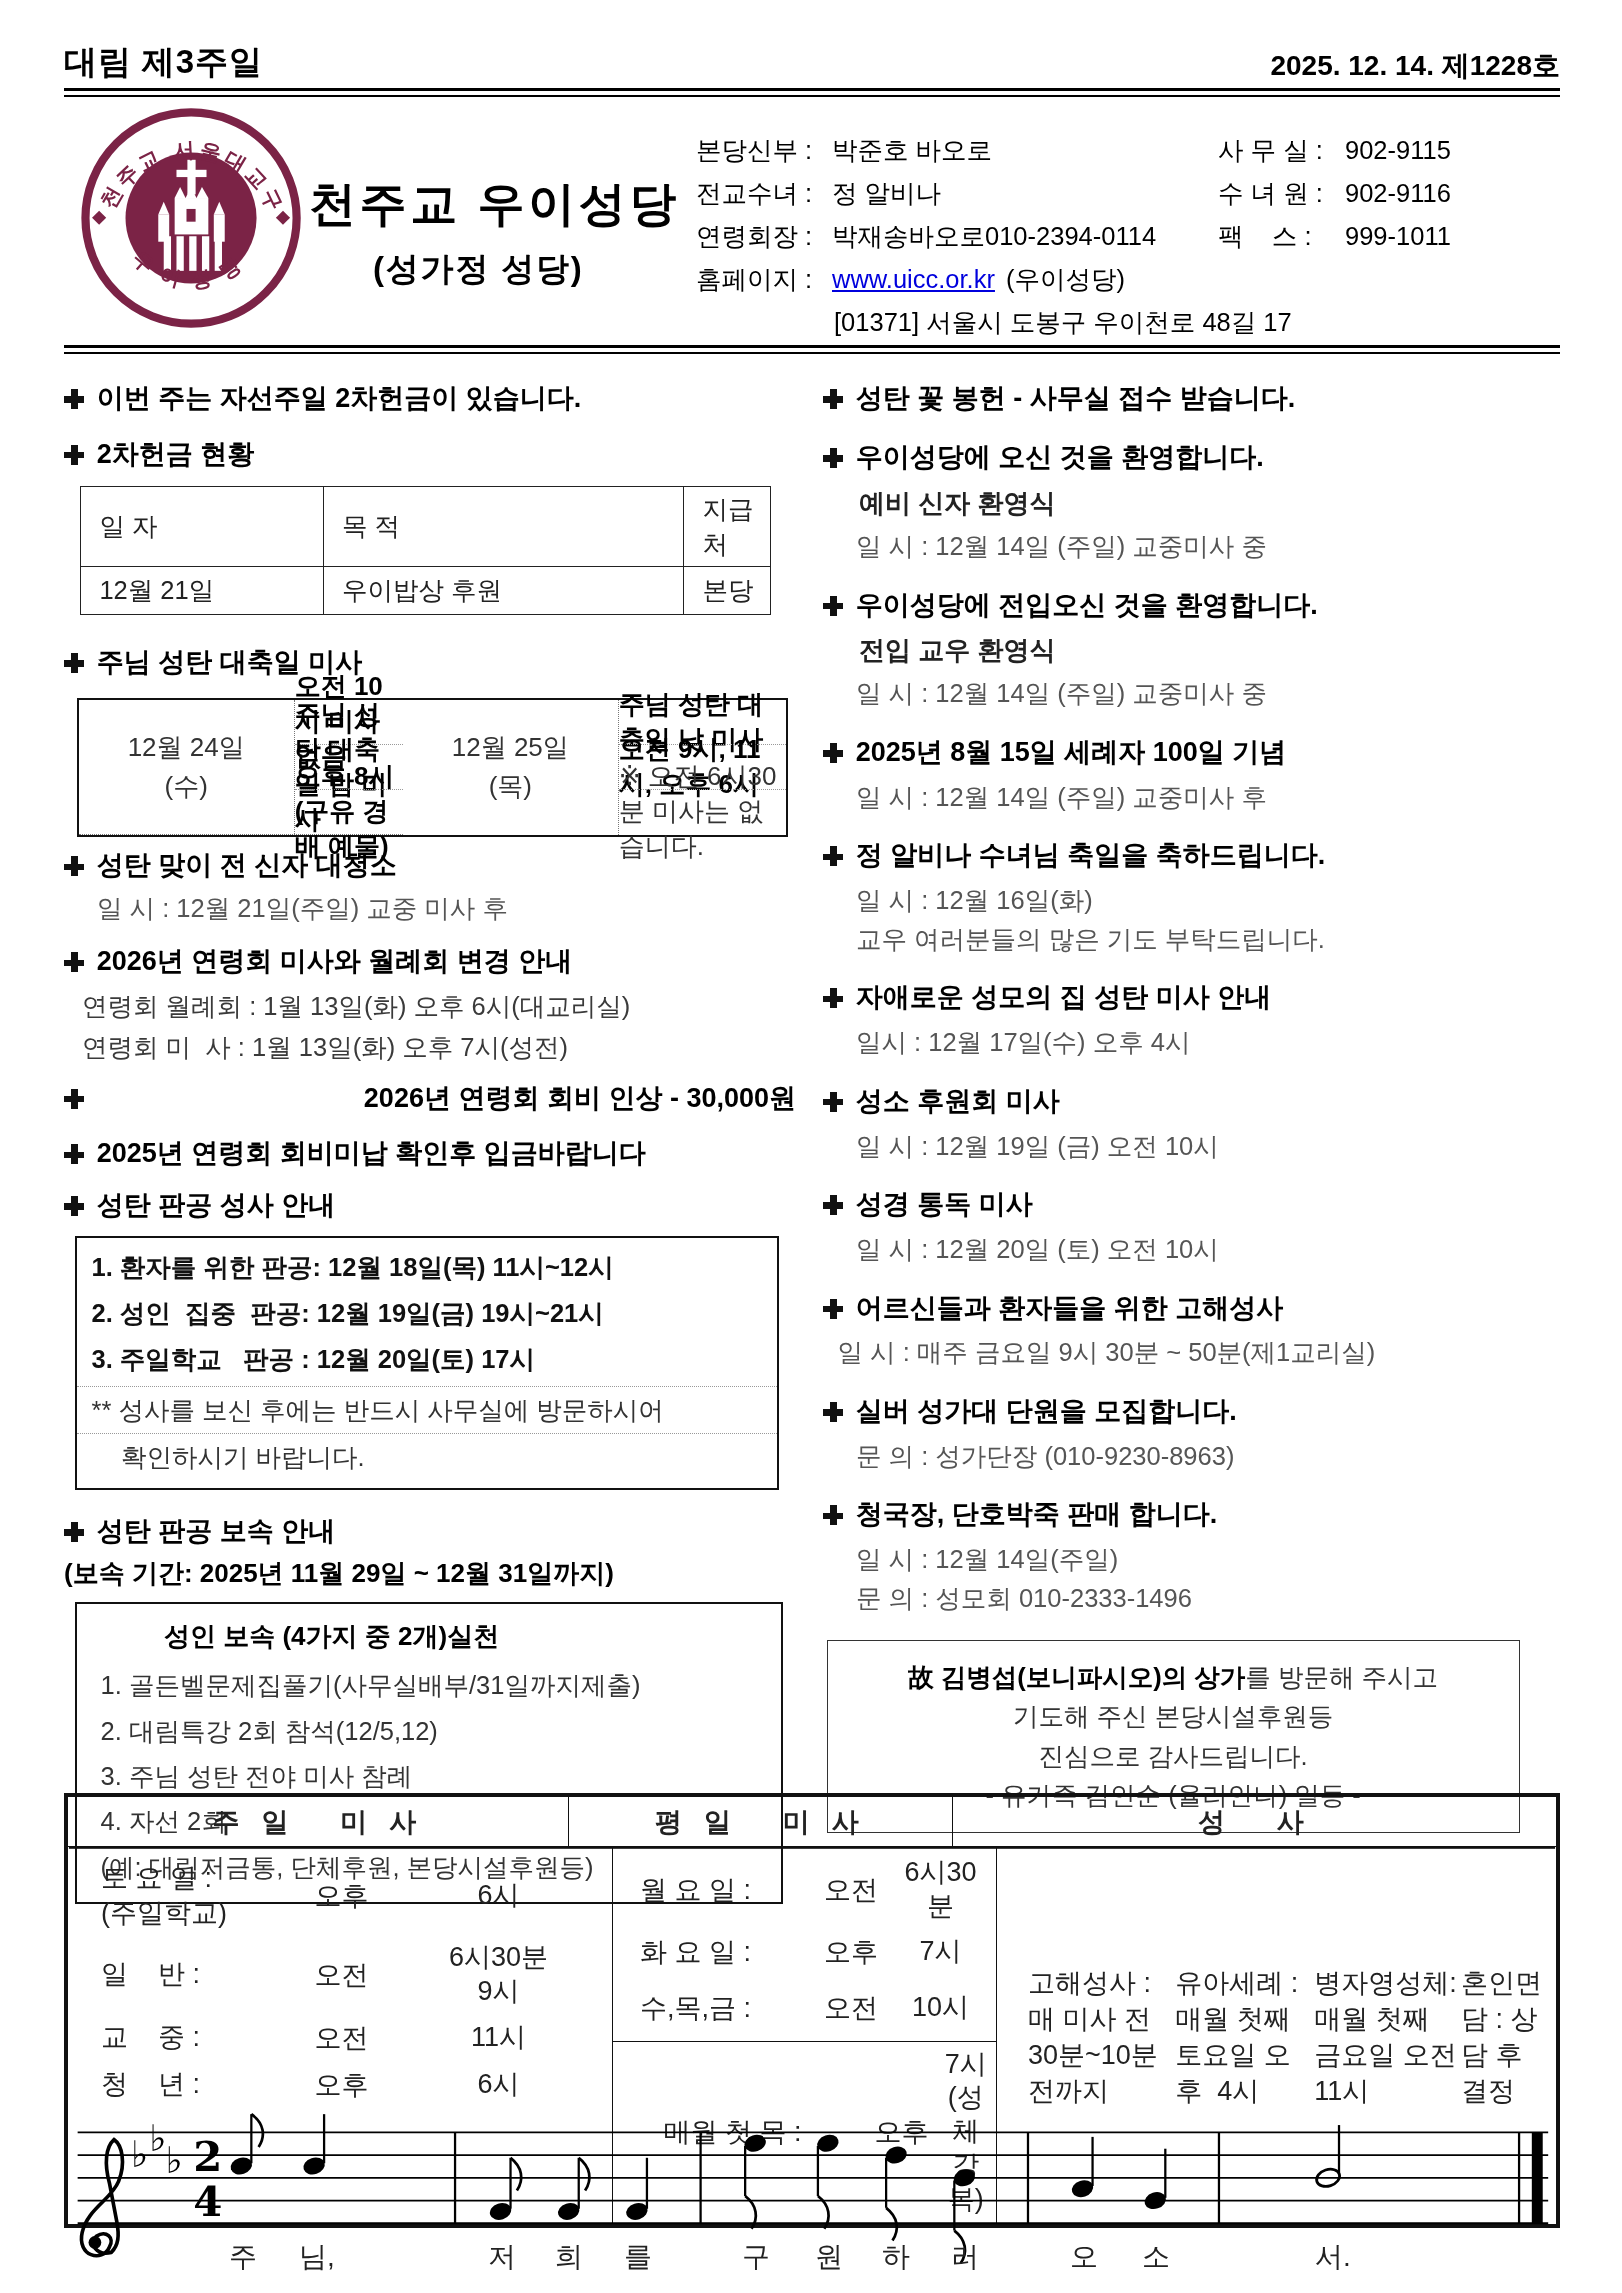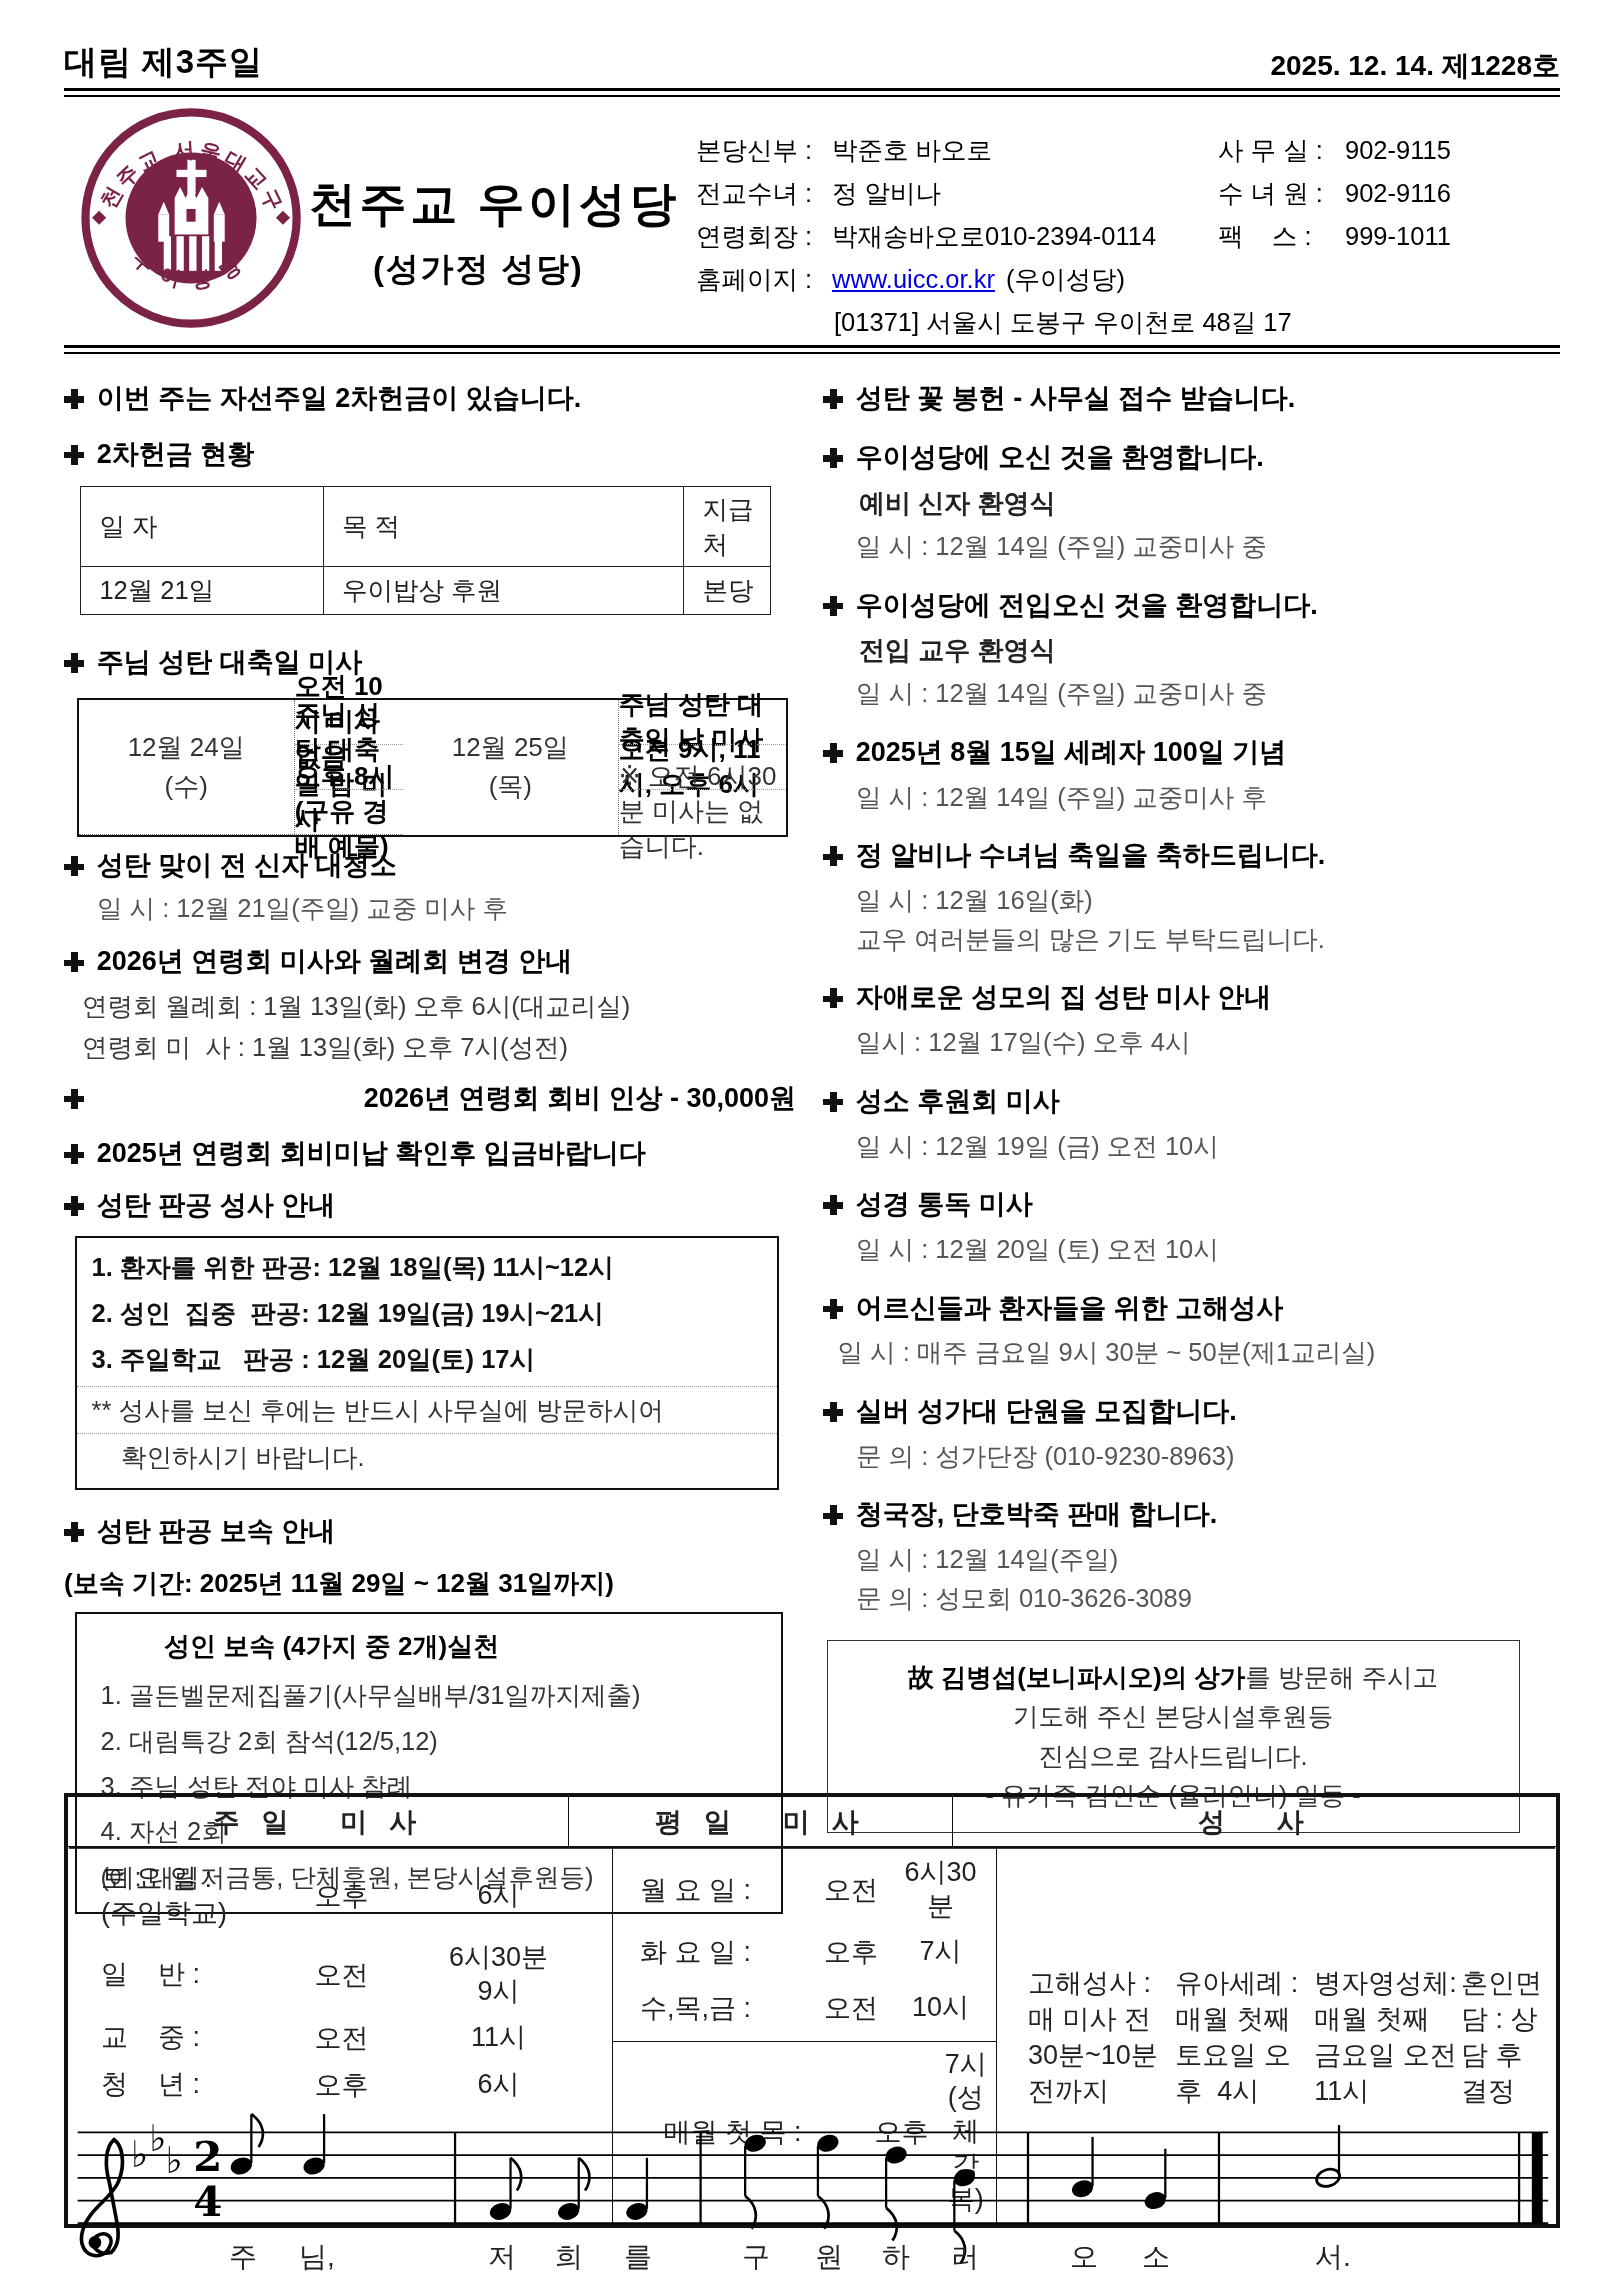--- a/index.html
+++ b/index.html
@@ -272,21 +272,21 @@
       <span class="t">성탄 판공 성사 안내</span>
     </div>
     <div class="pan-box">
       <div class="pan-line t">1. 환자를 위한 판공: 12월 18일(목) 11시~12시</div>
       <div class="pan-line t">2. 성인  집중  판공: 12월 19일(금) 19시~21시</div>
       <div class="pan-line t">3. 주일학교   판공 : 12월 20일(토) 17시</div>
       <div class="pan-line star t">** 성사를 보신 후에는 반드시 사무실에 방문하시어</div>
       <div class="pan-line cont t">확인하시기 바랍니다.</div>
     </div>
 
-    <div class="h" style="margin-bottom:17px;">
+    <div class="h" style="margin-bottom:7px;">
       <span class="cross"></span>
       <span class="t">성탄 판공 보속 안내</span>
     </div>
     <div style="font-size:26px;font-weight:bold;margin-bottom:5.5px;" class="t">(보속 기간: 2025년 11월 29일 ~ 12월 31일까지)</div>
 
     <div class="bosok-box">
       <div class="bosok-title t">성인 보속 (4가지 중 2개)실천</div>
       <div class="bosok-line t">1. 골든벨문제집풀기(사무실배부/31일까지제출)</div>
       <div class="bosok-line t">2. 대림특강 2회 참석(12/5,12)</div>
       <div class="bosok-line t">3. 주님 성탄 전야 미사 참례</div>
@@ -378,21 +378,21 @@
       </div>
       <div class="detail t">문 의 : 성가단장 (010-9230-8963)</div>
     </div>
 
     <div class="notice">
       <div class="h">
         <span class="cross"></span>
         <span class="t">청국장, 단호박죽 판매 합니다.</span>
       </div>
       <div class="detail t">일 시 : 12월 14일(주일)</div>
-      <div class="detail t">문 의 : 성모회 010-3626-3089</div>
+      <div class="detail t">문 의 : 성모회 010-2333-1496</div>
     </div>
 
     <div class="thanks-box">
       <div>
         <span class="b t">故 김병섭(보니파시오)의 상가</span><span class="t">를 방문해 주시고</span>
       </div>
       <div class="t">기도해 주신 본당시설후원등</div>
       <div class="t">진심으로 감사드립니다.</div>
       <div class="t">- 유가족 김인순 (율리안나) 일동 -</div>
     </div>

